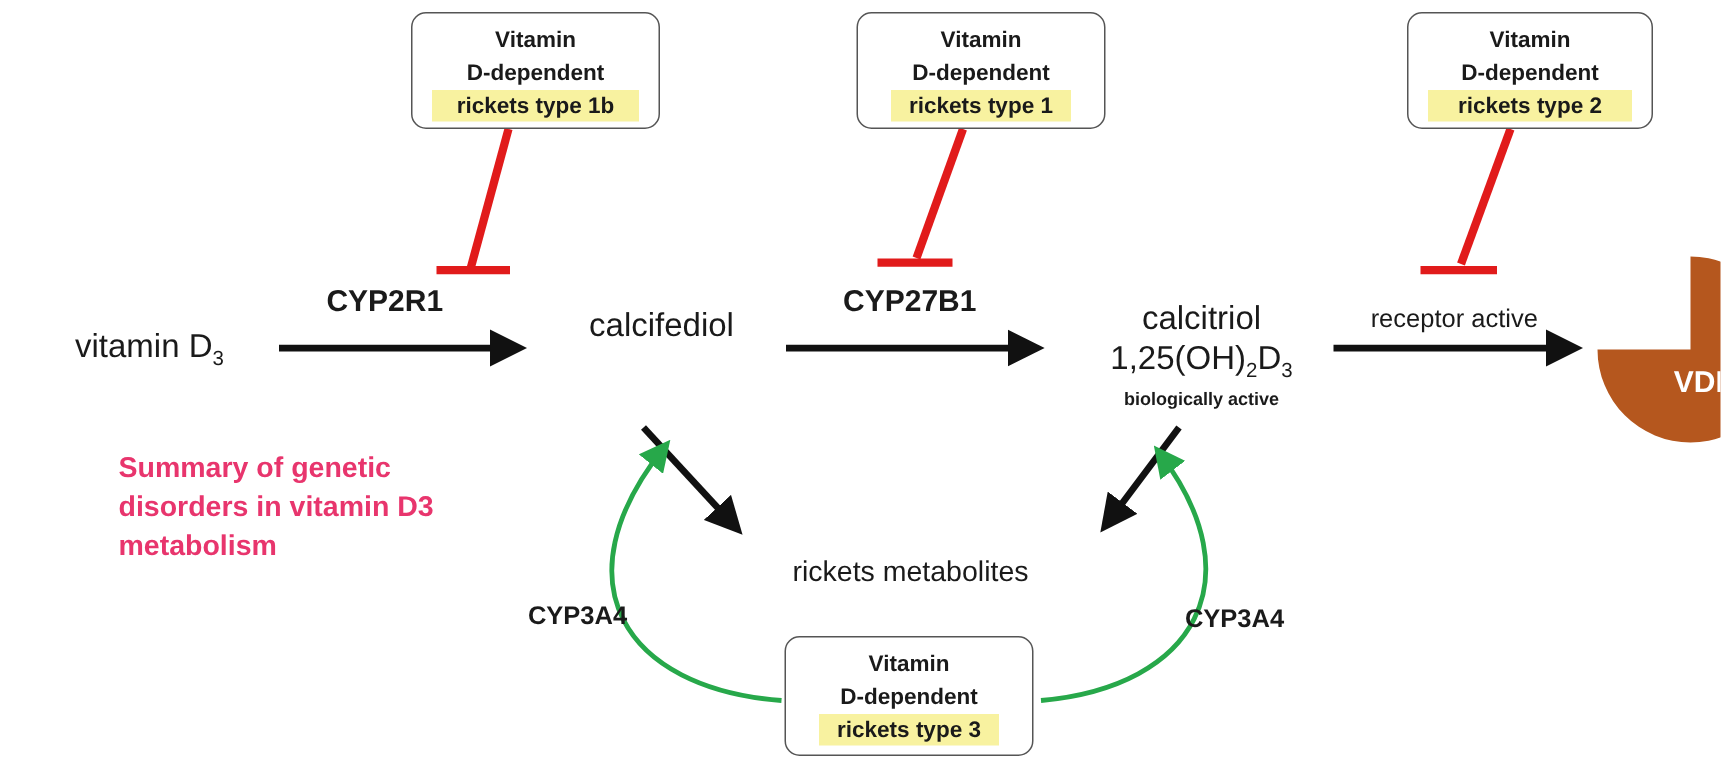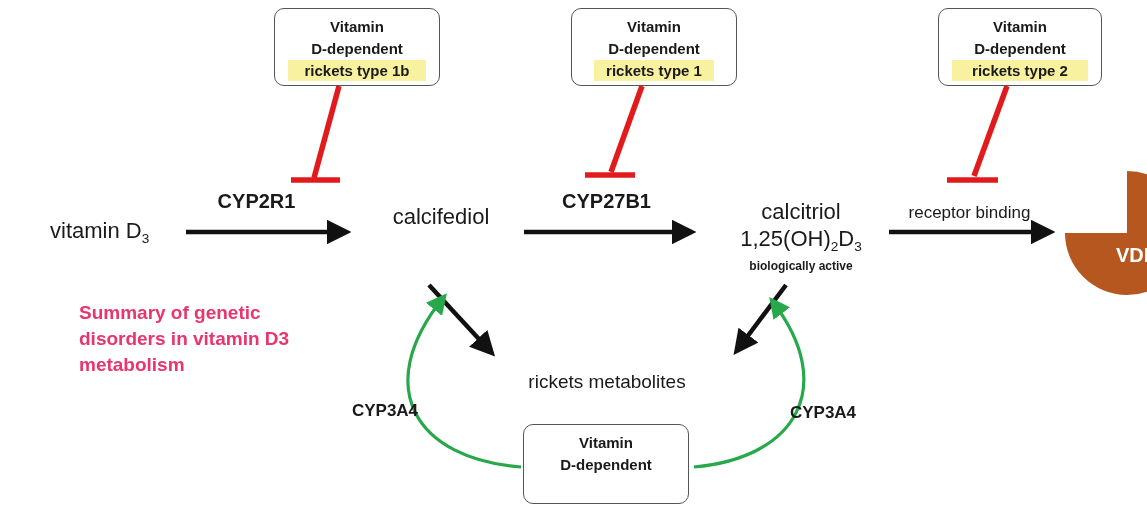--- a/index.html
+++ b/index.html
@@ -92,20 +92,21 @@
 
   <div class="dbox" style="left:894px; top:8px; width:164px; height:78px;">
     <div>Vitamin</div>
     <div>D-dependent</div>
     <div><span class="hl hl-lg">rickets type 2</span></div>
   </div>
 
   <div class="dbox" style="left:479px; top:424px; width:166px; height:80px;">
     <div>Vitamin</div>
     <div>D-dependent</div>
+    <div><span class="hl hl-md">rickets type 3</span></div>
   </div>
 
   <div class="node metab" style="left:6px; top:217px; width:132px;">
     <span>vitamin D</span><sub>3</sub>
   </div>
 
   <div class="node enzyme center" style="left:150px; top:190px; width:125px;">CYP2R1</div>
 
   <div class="node metab center" style="left:320px; top:203px; width:154px;">
     <div>calcifediol</div>
@@ -114,21 +115,21 @@
   <div class="node enzyme center" style="left:500px; top:190px; width:125px;">CYP27B1</div>
 
   <div class="node metab center" style="left:672px; top:198px; width:170px;">
     <div>calcitriol</div>
     <div>
       <span>1,25(OH)</span><sub>2</sub><span>D</span><sub>3</sub>
     </div>
     <div class="note">biologically active</div>
   </div>
 
-  <div class="node plain center" style="left:848px; top:203px; width:155px; font-size:17px;">receptor binding</div>
+  <div class="node plain center" style="left:848px; top:203px; width:155px; font-size:17px;">receptor active</div>
 
   <div class="node vdr-label center" style="left:1062px; top:244px; width:62px;font-weight:bold;">VDR</div>
 
   <div class="node plain center" style="left:470px; top:371px; width:186px; font-size:19px;">rickets metabolites</div>
 
   <div class="node small-enzyme center" style="left:300px; top:401px; width:82px; font-weight:600;">CYP3A4</div>
   <div class="node small-enzyme center" style="left:738px; top:403px; width:82px; font-weight:600;">CYP3A4</div>
 
   <div class="title-annot" style="left:35px; top:300px; width:250px;">Summary of genetic
 disorders in vitamin D3

